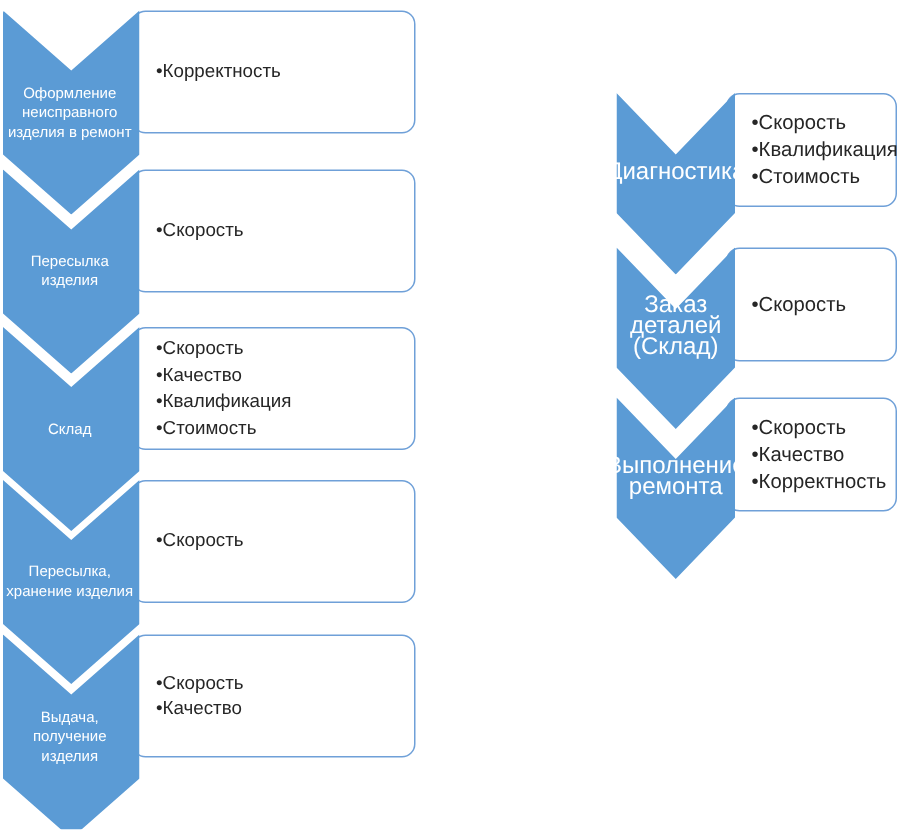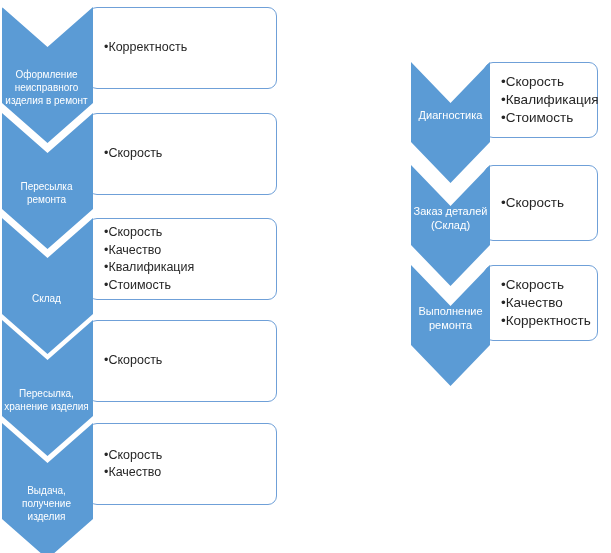--- a/index.html
+++ b/index.html
@@ -51,22 +51,22 @@
   .chev-label {
     position: absolute;
     z-index: 3;
     color: var(--label-text, #fff);
     text-align: center;
     white-space: pre-line;
     display: flex;
     align-items: center;
     justify-content: center;
   }
-  .left-col  .chev-label { left: 2px;   top: 52px; width: 89px; height: 56px; font-size: 10px;   line-height: 13px; }
-  .right-col .chev-label { left: 411px; top: 28px; width: 79px; height: 50px; font-size: 11px; line-height: 14px; }
+  .left-col  .chev-label { left: 2px;   top: 40px; width: 89px; height: 56px; font-size: 10px;   line-height: 13px; }
+  .right-col .chev-label { left: 411px; top: 28px; width: 79px; height: 50px; font-size: 16px; line-height: 14px; }
 
   
   .l0 { top: 7px; }  .l1 { top: 113px; } .l2 { top: 218px; } .l3 { top: 320px; } .l4 { top: 423px; }
   .r0 { top: 62px; } .r1 { top: 165px; } .r2 { top: 265px; }
 </style>
 </head>
 <body>
 
 <div id="canvas">
 
@@ -89,21 +89,21 @@
     <div class="flow-item l1">
       <div class="box">
         <ul class="bullets">
           <li>Скорость</li>
         </ul>
       </div>
       <svg class="chev" width="91" height="136" viewBox="0 0 91 136">
         <polygon points="0,0 45.5,40 91,0 91,96 45.5,136 0,96" fill="#5B9BD5"></polygon>
       </svg>
       <div class="chev-label">Пересылка
-ремонта</div>
+изделия</div>
     </div>
 
     <div class="flow-item l2">
       <div class="box">
         <ul class="bullets">
           <li>Скорость</li>
           <li>Качество</li>
           <li>Квалификация</li>
           <li>Стоимость</li>
         </ul>

